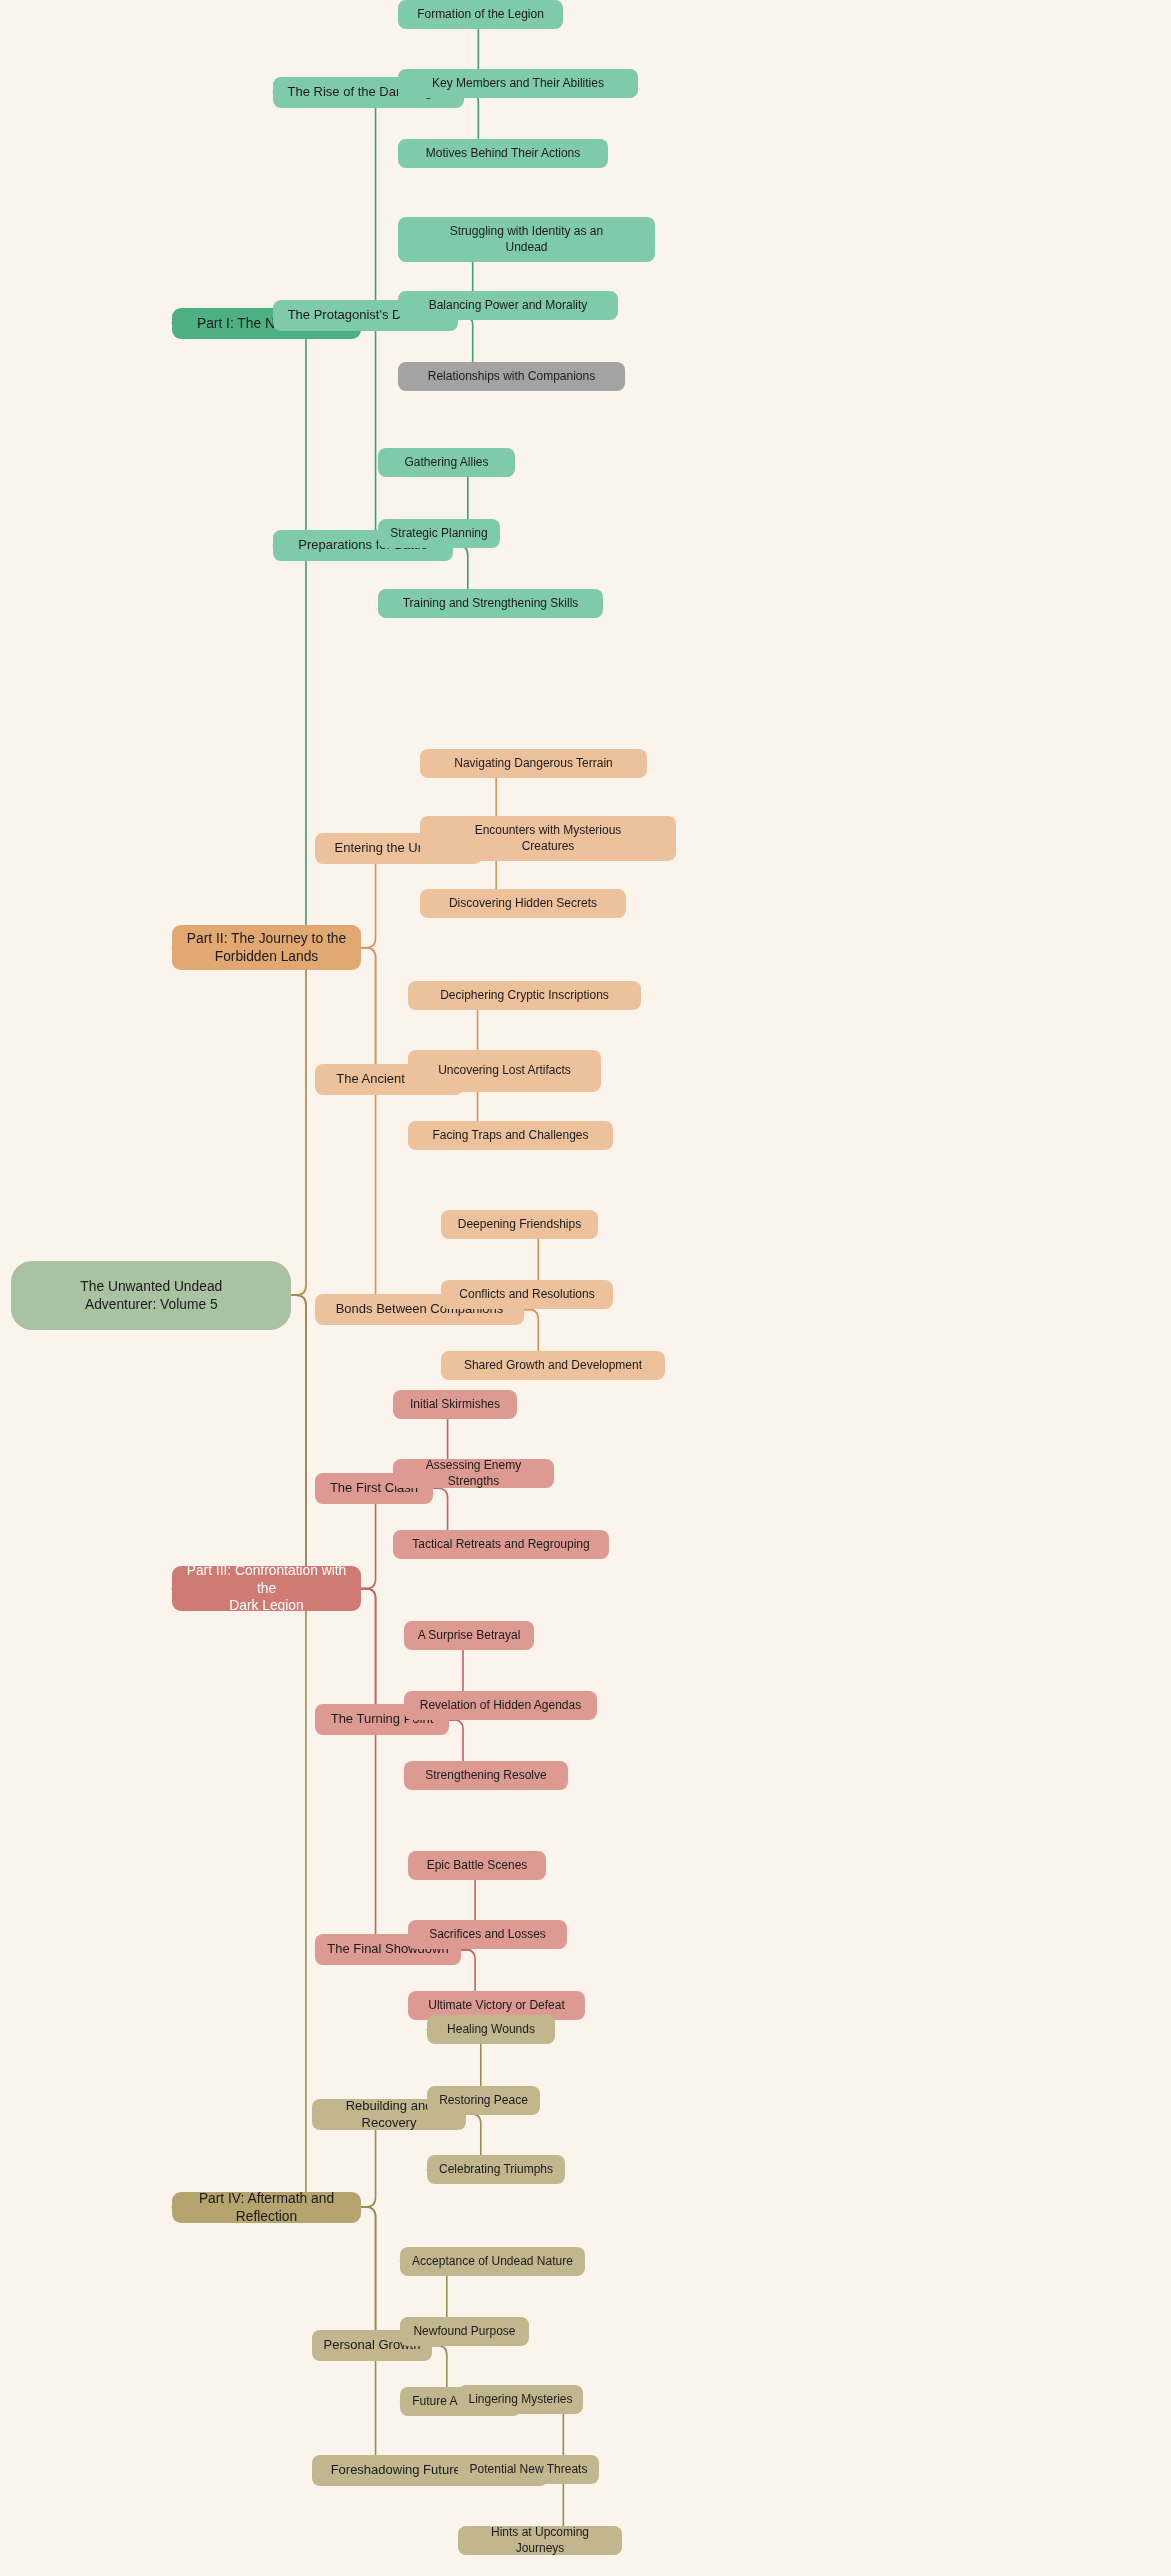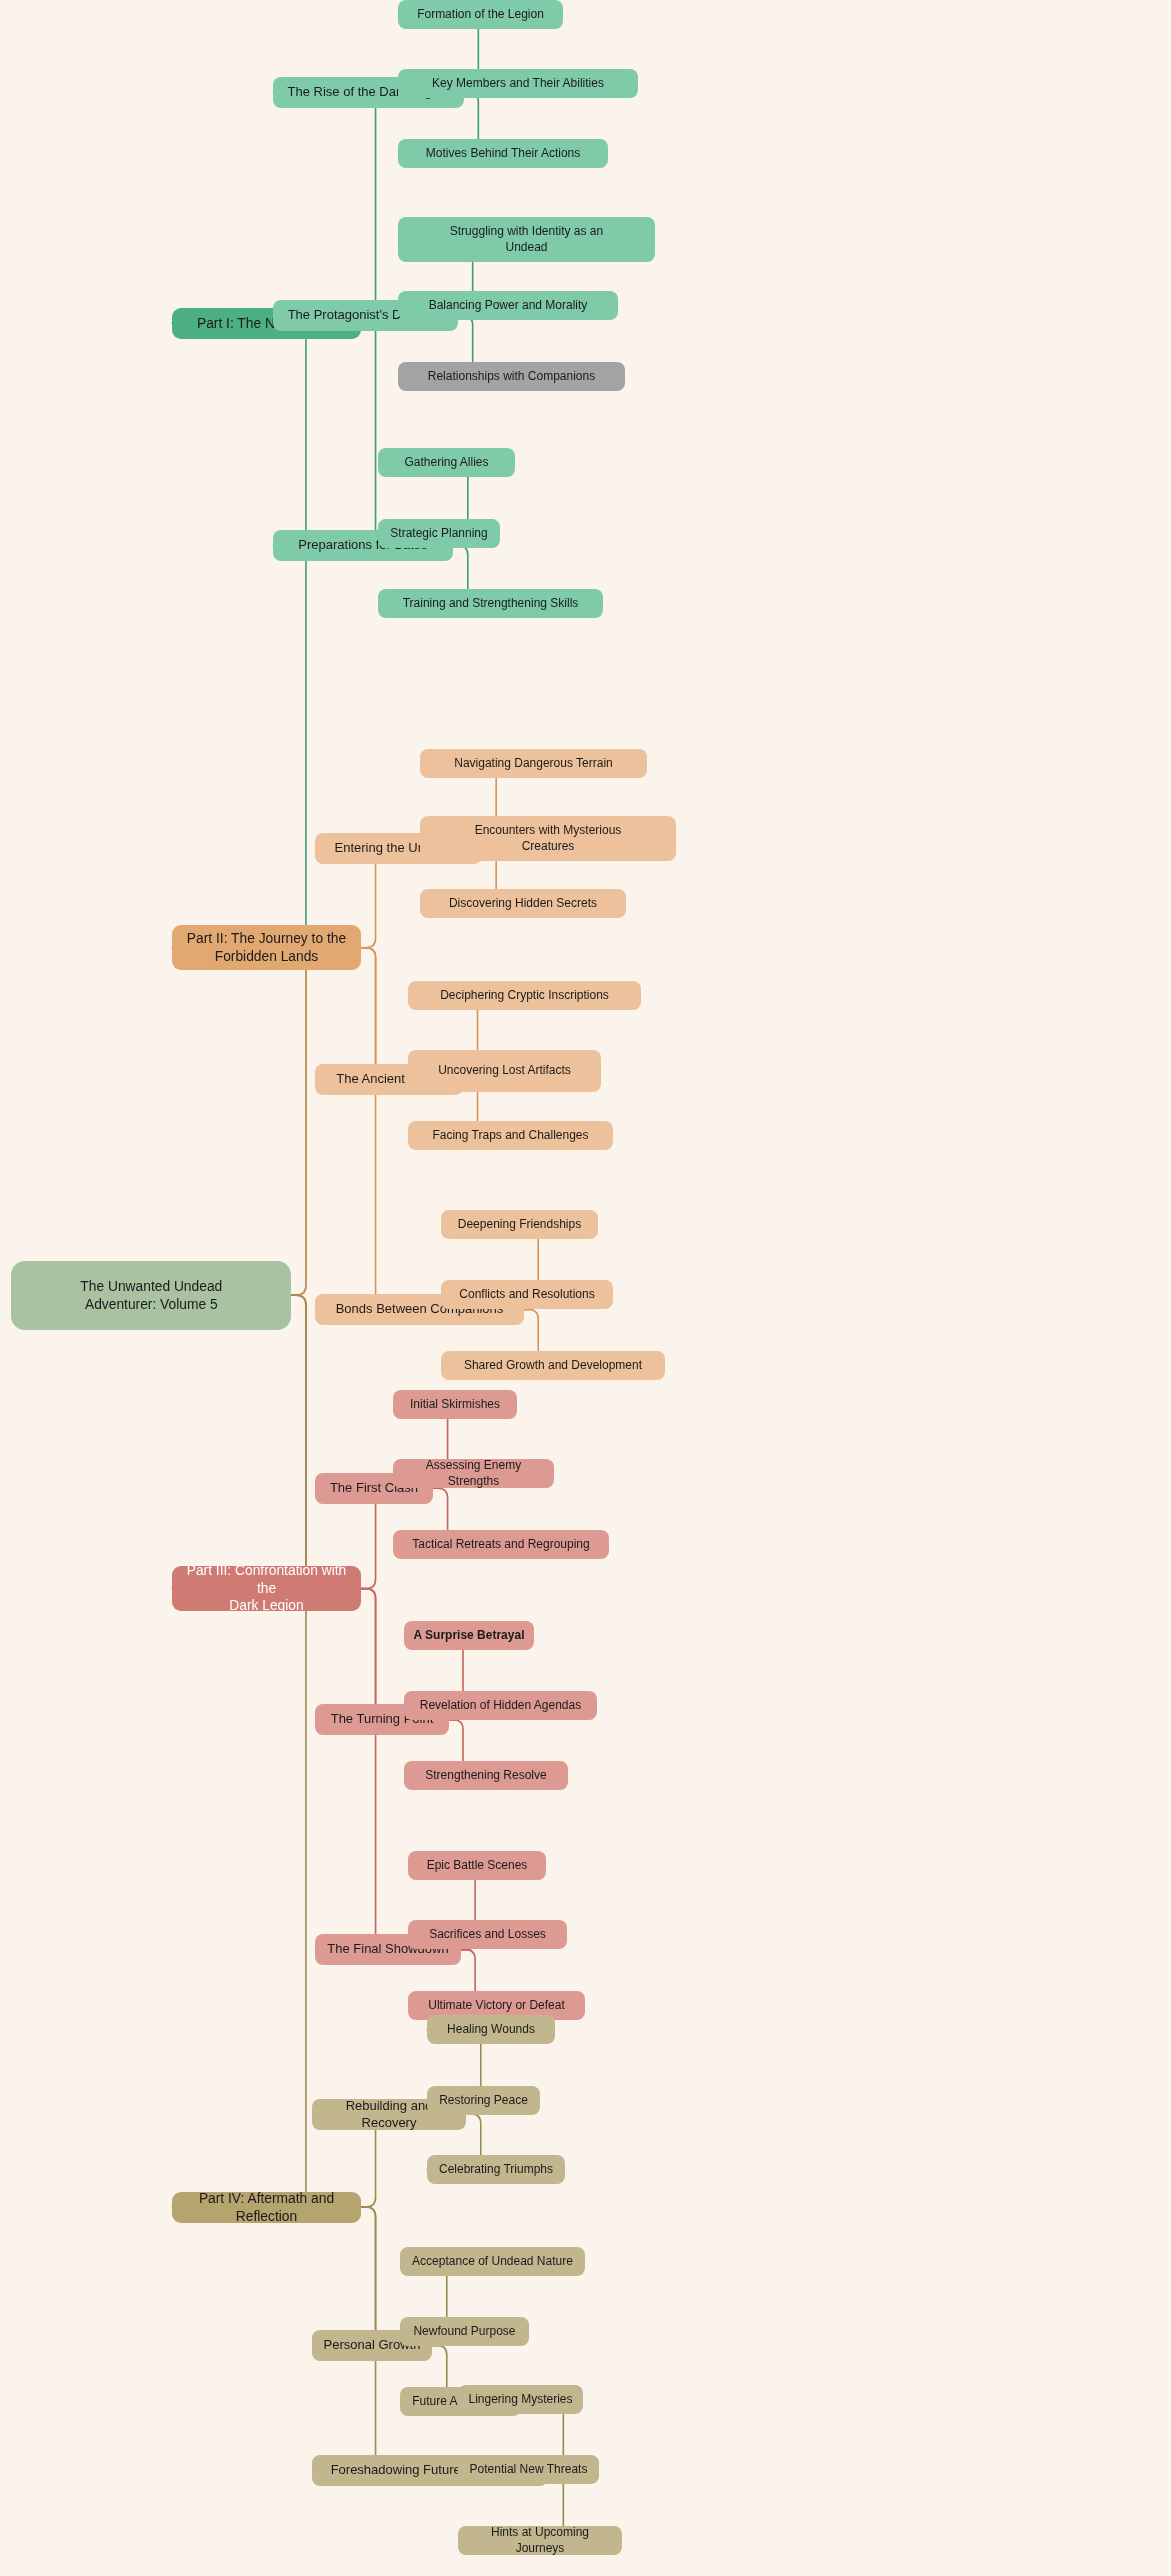--- a/index.html
+++ b/index.html
@@ -15,21 +15,21 @@
     position:absolute;
     box-sizing:border-box;
     display:flex;align-items:center;justify-content:center;
     text-align:center;
     border-radius:8px;
     color:#1b1b1b;
     line-height:1.28;
     padding:3.2px 8px;
     white-space:pre-line;
   }
-  .node.root{font-size:13.8px;border-radius:14px;}
+  .node.root{font-size:13.8px;border-radius:21px;}
   .node.l1{font-size:13.8px;border-radius:9px;}
   .node.l2{font-size:13px;}
   .node.l3{font-size:12px;}
   .node.white-text{color:#ffffff;}
 </style>
 </head>
 <body>
 
 <div id="mindmap">
   <svg id="edges" viewBox="0 0 1448 3183" preserveAspectRatio="none" fill="none">
@@ -118,21 +118,21 @@
       <div class="node l3" style="left: 441px; top: 1210px; width: 157px; height: 29px; background: rgb(237, 193, 155);">Deepening Friendships</div>
       <div class="node l3" style="left: 441px; top: 1280px; width: 172px; height: 29px; background: rgb(237, 193, 155);">Conflicts and Resolutions</div>
       <div class="node l3" style="left: 441px; top: 1351px; width: 224px; height: 29px; background: rgb(237, 193, 155);">Shared Growth and Development</div>
       <div class="node l1 white-text" style="left: 172px; top: 1566px; width: 189px; height: 45px; background: rgb(207, 123, 116); color: rgb(255, 255, 255);">Part III: Confrontation with the
 Dark Legion</div>
       <div class="node l2" style="left: 315px; top: 1473px; width: 118px; height: 31px; background: rgb(221, 154, 147);">The First Clash</div>
       <div class="node l3" style="left: 393px; top: 1390px; width: 124px; height: 29px; background: rgb(221, 154, 147);">Initial Skirmishes</div>
       <div class="node l3" style="left: 393px; top: 1459px; width: 161px; height: 29px; background: rgb(221, 154, 147);">Assessing Enemy Strengths</div>
       <div class="node l3" style="left: 393px; top: 1530px; width: 216px; height: 29px; background: rgb(221, 154, 147);">Tactical Retreats and Regrouping</div>
       <div class="node l2" style="left: 315px; top: 1704px; width: 134px; height: 31px; background: rgb(221, 154, 147);">The Turning Point</div>
-      <div class="node l3" style="left: 404px; top: 1621px; width: 130px; height: 29px; background: rgb(221, 154, 147); font-weight: bold;">A Surprise Betrayal</div>
+      <div class="node l3" style="left: 404px; top: 1621px; width: 130px; height: 29px; background: rgb(221, 154, 147);">A Surprise Betrayal</div>
       <div class="node l3" style="left: 404px; top: 1691px; width: 193px; height: 29px; background: rgb(221, 154, 147);">Revelation of Hidden Agendas</div>
       <div class="node l3" style="left: 404px; top: 1761px; width: 164px; height: 29px; background: rgb(221, 154, 147);">Strengthening Resolve</div>
       <div class="node l2" style="left: 315px; top: 1934px; width: 146px; height: 31px; background: rgb(221, 154, 147);">The Final Showdown</div>
       <div class="node l3" style="left: 408px; top: 1851px; width: 138px; height: 29px; background: rgb(221, 154, 147);">Epic Battle Scenes</div>
       <div class="node l3" style="left: 408px; top: 1920px; width: 159px; height: 29px; background: rgb(221, 154, 147);">Sacrifices and Losses</div>
       <div class="node l3" style="left: 408px; top: 1991px; width: 177px; height: 29px; background: rgb(221, 154, 147);">Ultimate Victory or Defeat</div>
       <div class="node l1" style="left: 172px; top: 2192px; width: 189px; height: 31px; background: rgb(181, 164, 109);">Part IV: Aftermath and Reflection</div>
       <div class="node l2" style="left: 312px; top: 2099px; width: 154px; height: 31px; background: rgb(194, 182, 142);">Rebuilding and Recovery</div>
       <div class="node l3" style="left: 427px; top: 2015px; width: 128px; height: 29px; background: rgb(194, 182, 142);">Healing Wounds</div>
       <div class="node l3" style="left: 427px; top: 2086px; width: 113px; height: 29px; background: rgb(194, 182, 142);">Restoring Peace</div>

